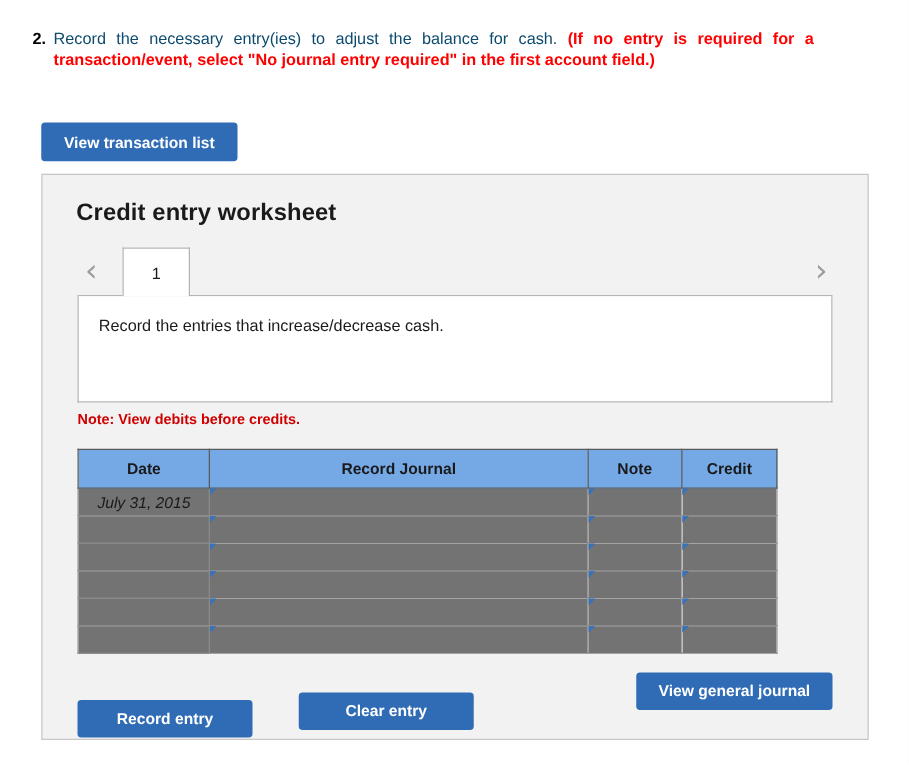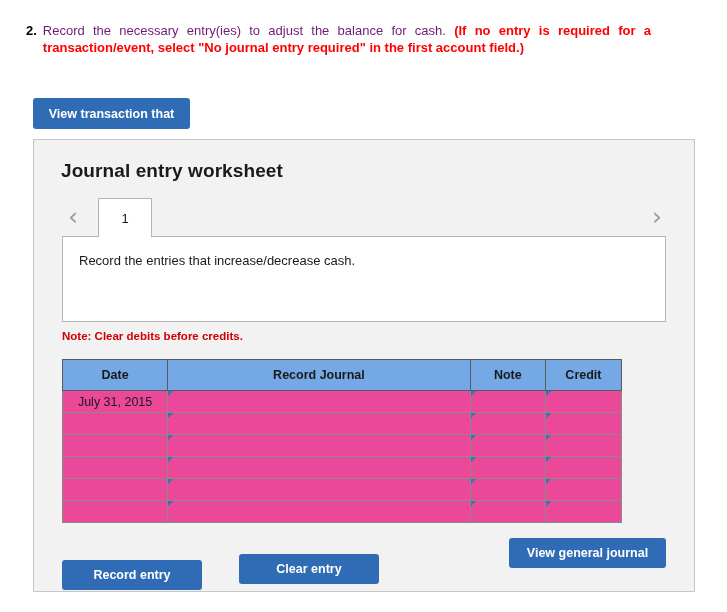--- a/index.html
+++ b/index.html
@@ -35,21 +35,21 @@
     padding-right: 6px;
     line-height: 17px;
   }
   #question-text {
     flex: 1 1 auto;
     text-align: justify;
     line-height: 17px;
     font-size: 13px;
   }
   #question-text .q-main {
-    color: #701a75;
+    color: #0c4a6e;
   }
   #question-text .q-note {
     color: #ff0000;
     font-weight: bold;
   }
 
   
   .btn {
     display: inline-flex;
     align-items: center;
@@ -194,23 +194,24 @@
     font-size: 12.5px;
     font-weight: bold;
     height: 22px;
     text-align: center;
     padding: 4px;
   }
   #journal-table td {
     padding: 0;
     height: 22px;
     border: 1px solid #8a8a8a;
-    background: #ec4899;
+    background: #737373;
     vertical-align: middle;
     box-sizing: border-box;
+    font-style: italic;
   }
   td.date-cell {
     text-align: center;
     font-size: 12.5px;
     color: #1a1a1a;
     border: 1px solid #8a8a8a;
   }
   td.input-cell {
     position: relative;
     border: 2px solid #3a72b8;
@@ -265,38 +266,38 @@
 </head>
 <body>
 
 <div id="question-block">
   <div id="question-row">
     <span id="question-number">2.</span>
     <span id="question-text"><span class="q-main">Record the necessary entry(ies) to adjust the balance for cash.</span> <span class="q-note">(If no entry is required for a transaction/event, select "No journal entry required" in the first account field.)</span></span>
   </div>
 </div>
 
-<button class="btn" id="view-transaction-list">View transaction that</button>
+<button class="btn" id="view-transaction-list">View transaction list</button>
 
 <div id="worksheet-panel">
 
-  <div id="worksheet-title">Journal entry worksheet</div>
+  <div id="worksheet-title">Credit entry worksheet</div>
 
   <div id="tab-strip">
     <div id="prev-page-chevron">‹</div>
     <div id="tab-1">1</div>
     <div id="next-page-chevron">›</div>
     <div id="tab-underline"></div>
   </div>
 
   <div id="description-box">
     <div id="description-text">Record the entries that increase/decrease cash.</div>
   </div>
 
-  <div id="note-text">Note: Clear debits before credits.</div>
+  <div id="note-text">Note: View debits before credits.</div>
 
   <div id="journal-table">
     <table>
       <colgroup>
         <col style="width:105px">
         <col style="width:302px">
         <col style="width:75px">
         <col style="width:76px">
       </colgroup>
       <thead>

